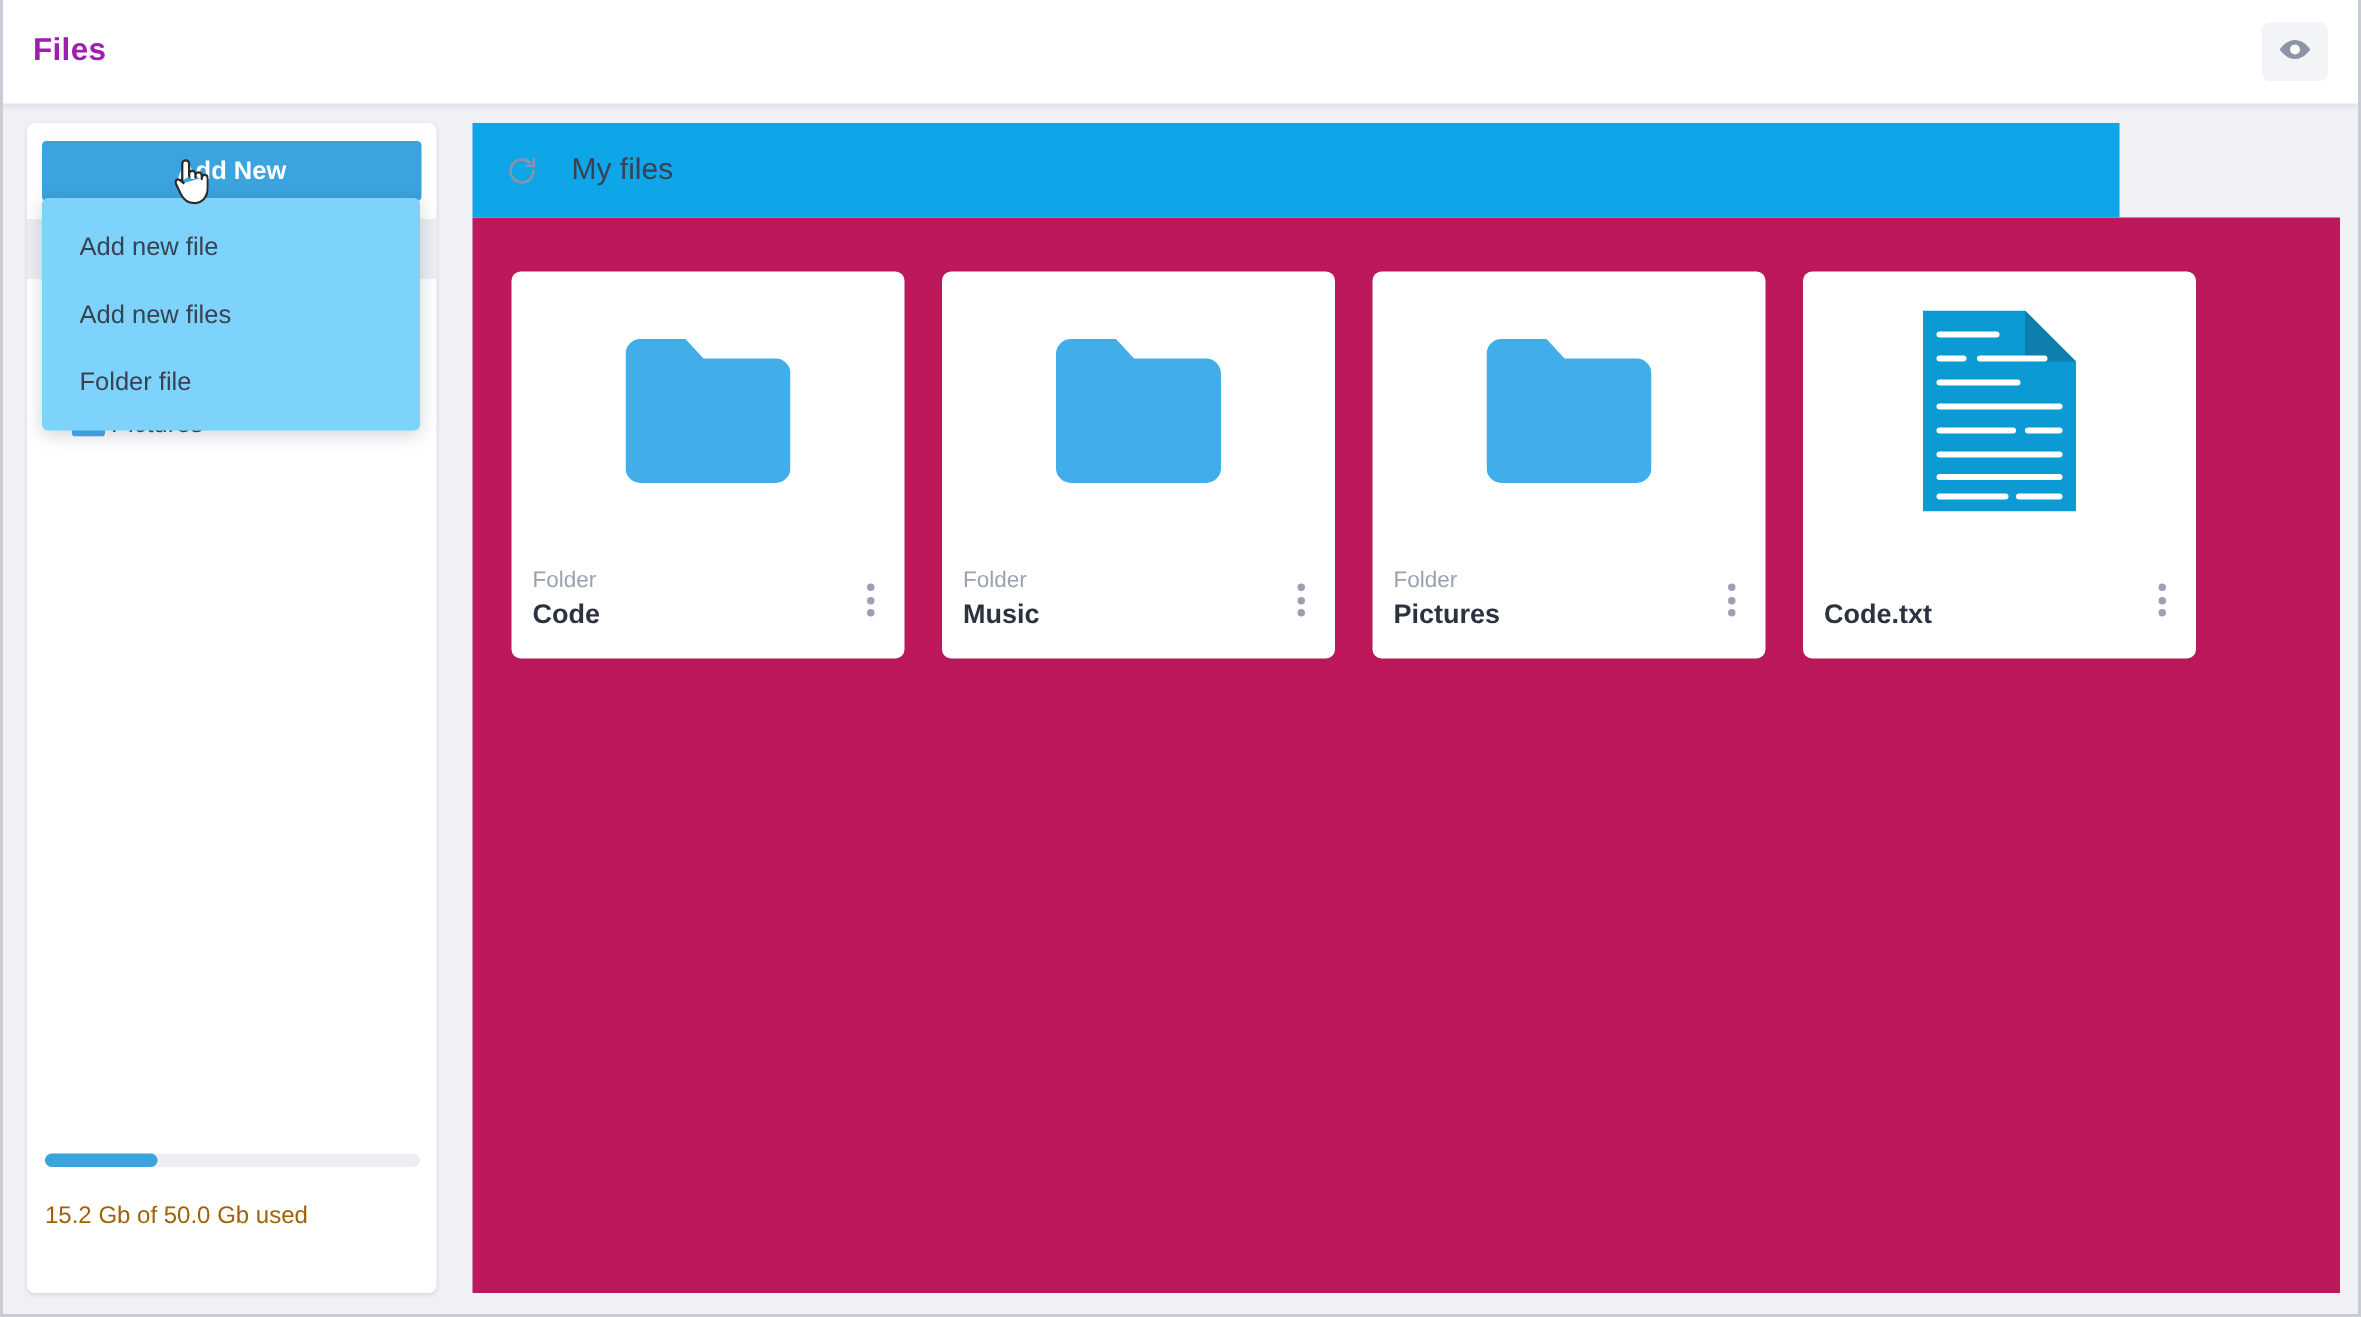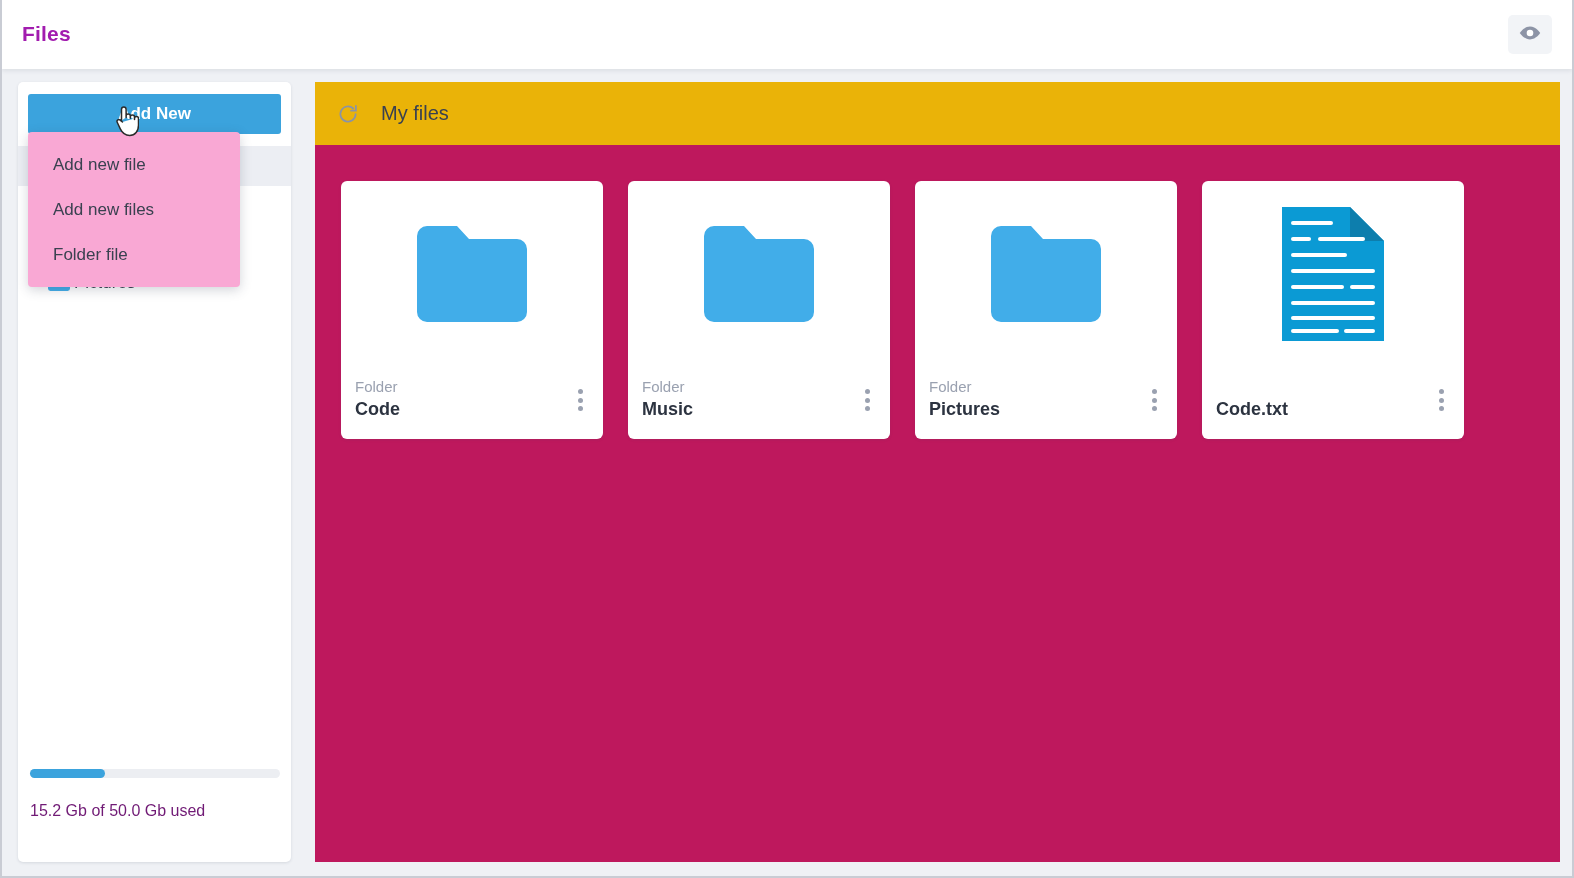--- a/index.html
+++ b/index.html
@@ -137,51 +137,51 @@
   }
   #storage-bar-fill {
     height: 100%;
     background: #3ba3dd;
     border-radius: 5px;
   }
   #storage-text {
     position: absolute;
     left: 12px; bottom: 42px;
     font-size: 16px;
-    color: #701a75;
+    color: #a16207;
   }
 
   
   #add-new-menu {
     position: absolute;
     left: 26px; top: 132px;
-    width: 212px;
-    background: #f9a8d4;
+    width: 252px;
+    background: #7dd3fc;
     border-radius: 4px;
     box-shadow: 0 3px 12px rgba(50,60,80,0.22);
     padding: 10px 0 10px 0;
     z-index: 60;
   }
   .menu-item {
     height: 45px;
     display: flex;
     align-items: center;
     padding-left: 25px;
     font-size: 17px;
     color: #3a4150;
     cursor: pointer;
   }
 
   
   #content-header {
     position: absolute;
     left: 313px; top: 82px;
-    width: 1245px;
+    width: 1098px;
     height: 63px;
-    background: #eab308;
+    background: #0ea5e9;
     display: flex;
     align-items: center;
     z-index: 10;
   }
   #refresh-icon {
     margin-left: 22px;
     width: 22px; height: 22px;
     color: #8b93a5;
     cursor: pointer;
   }

